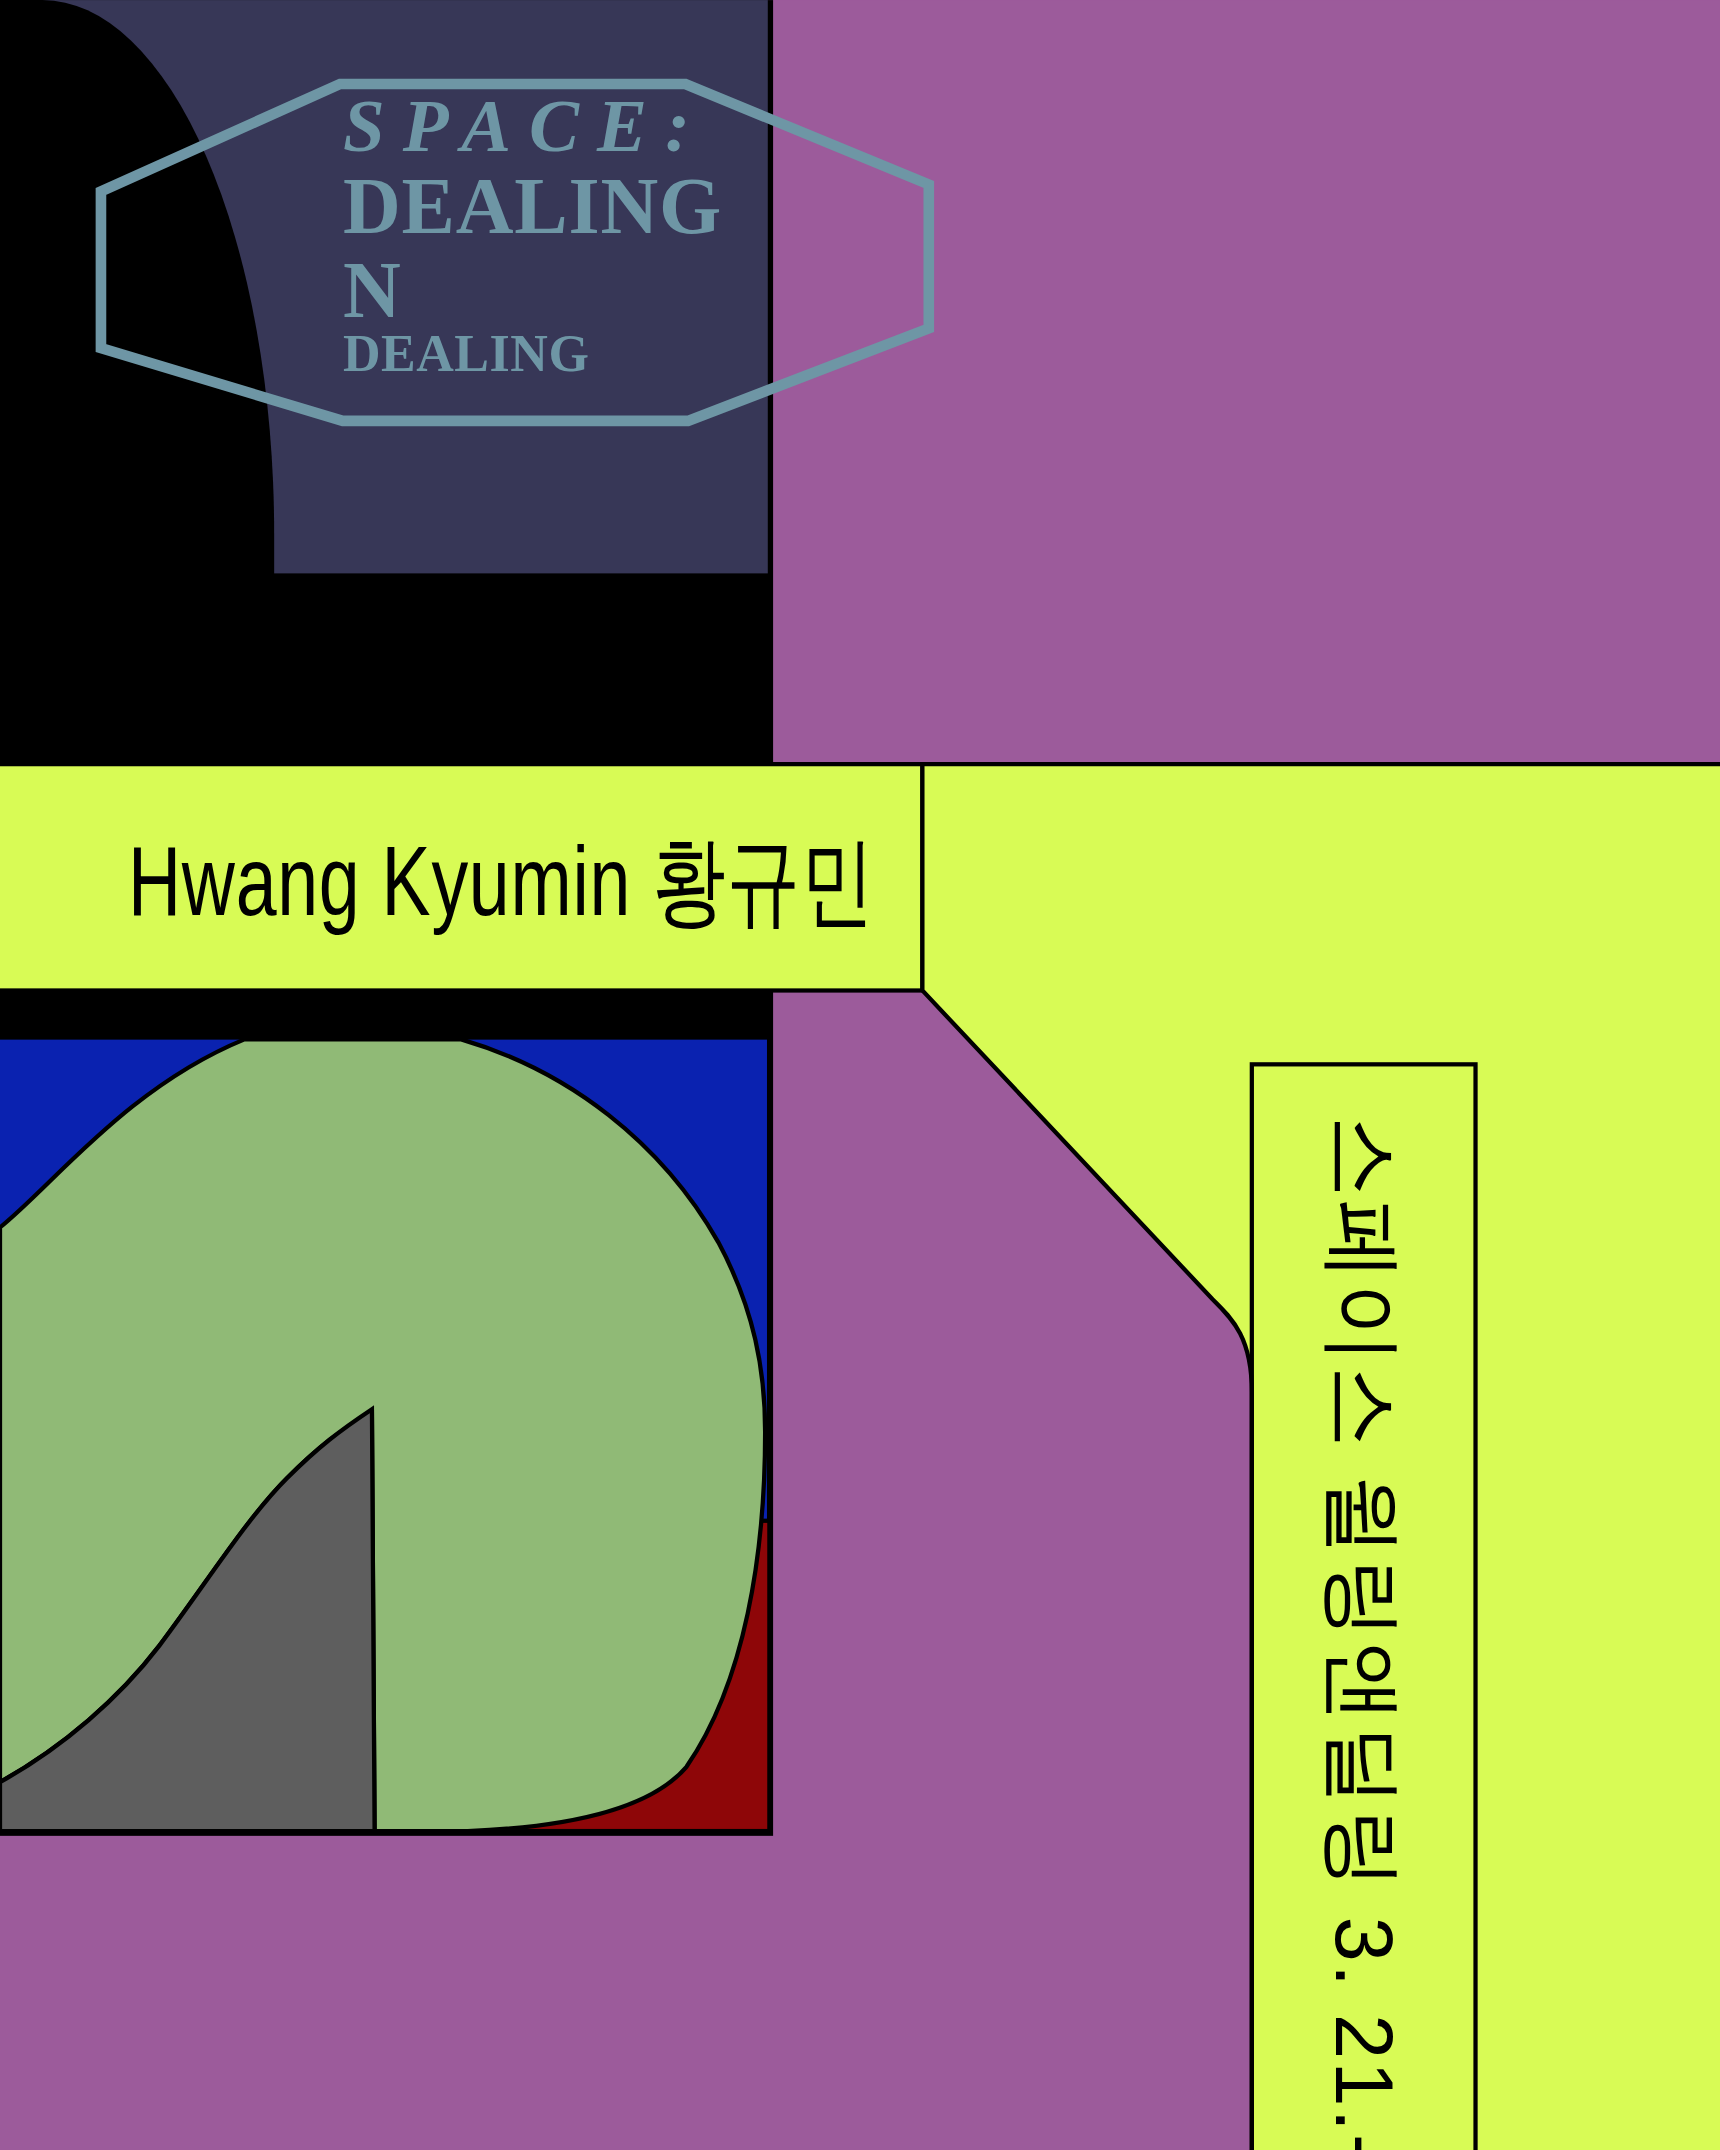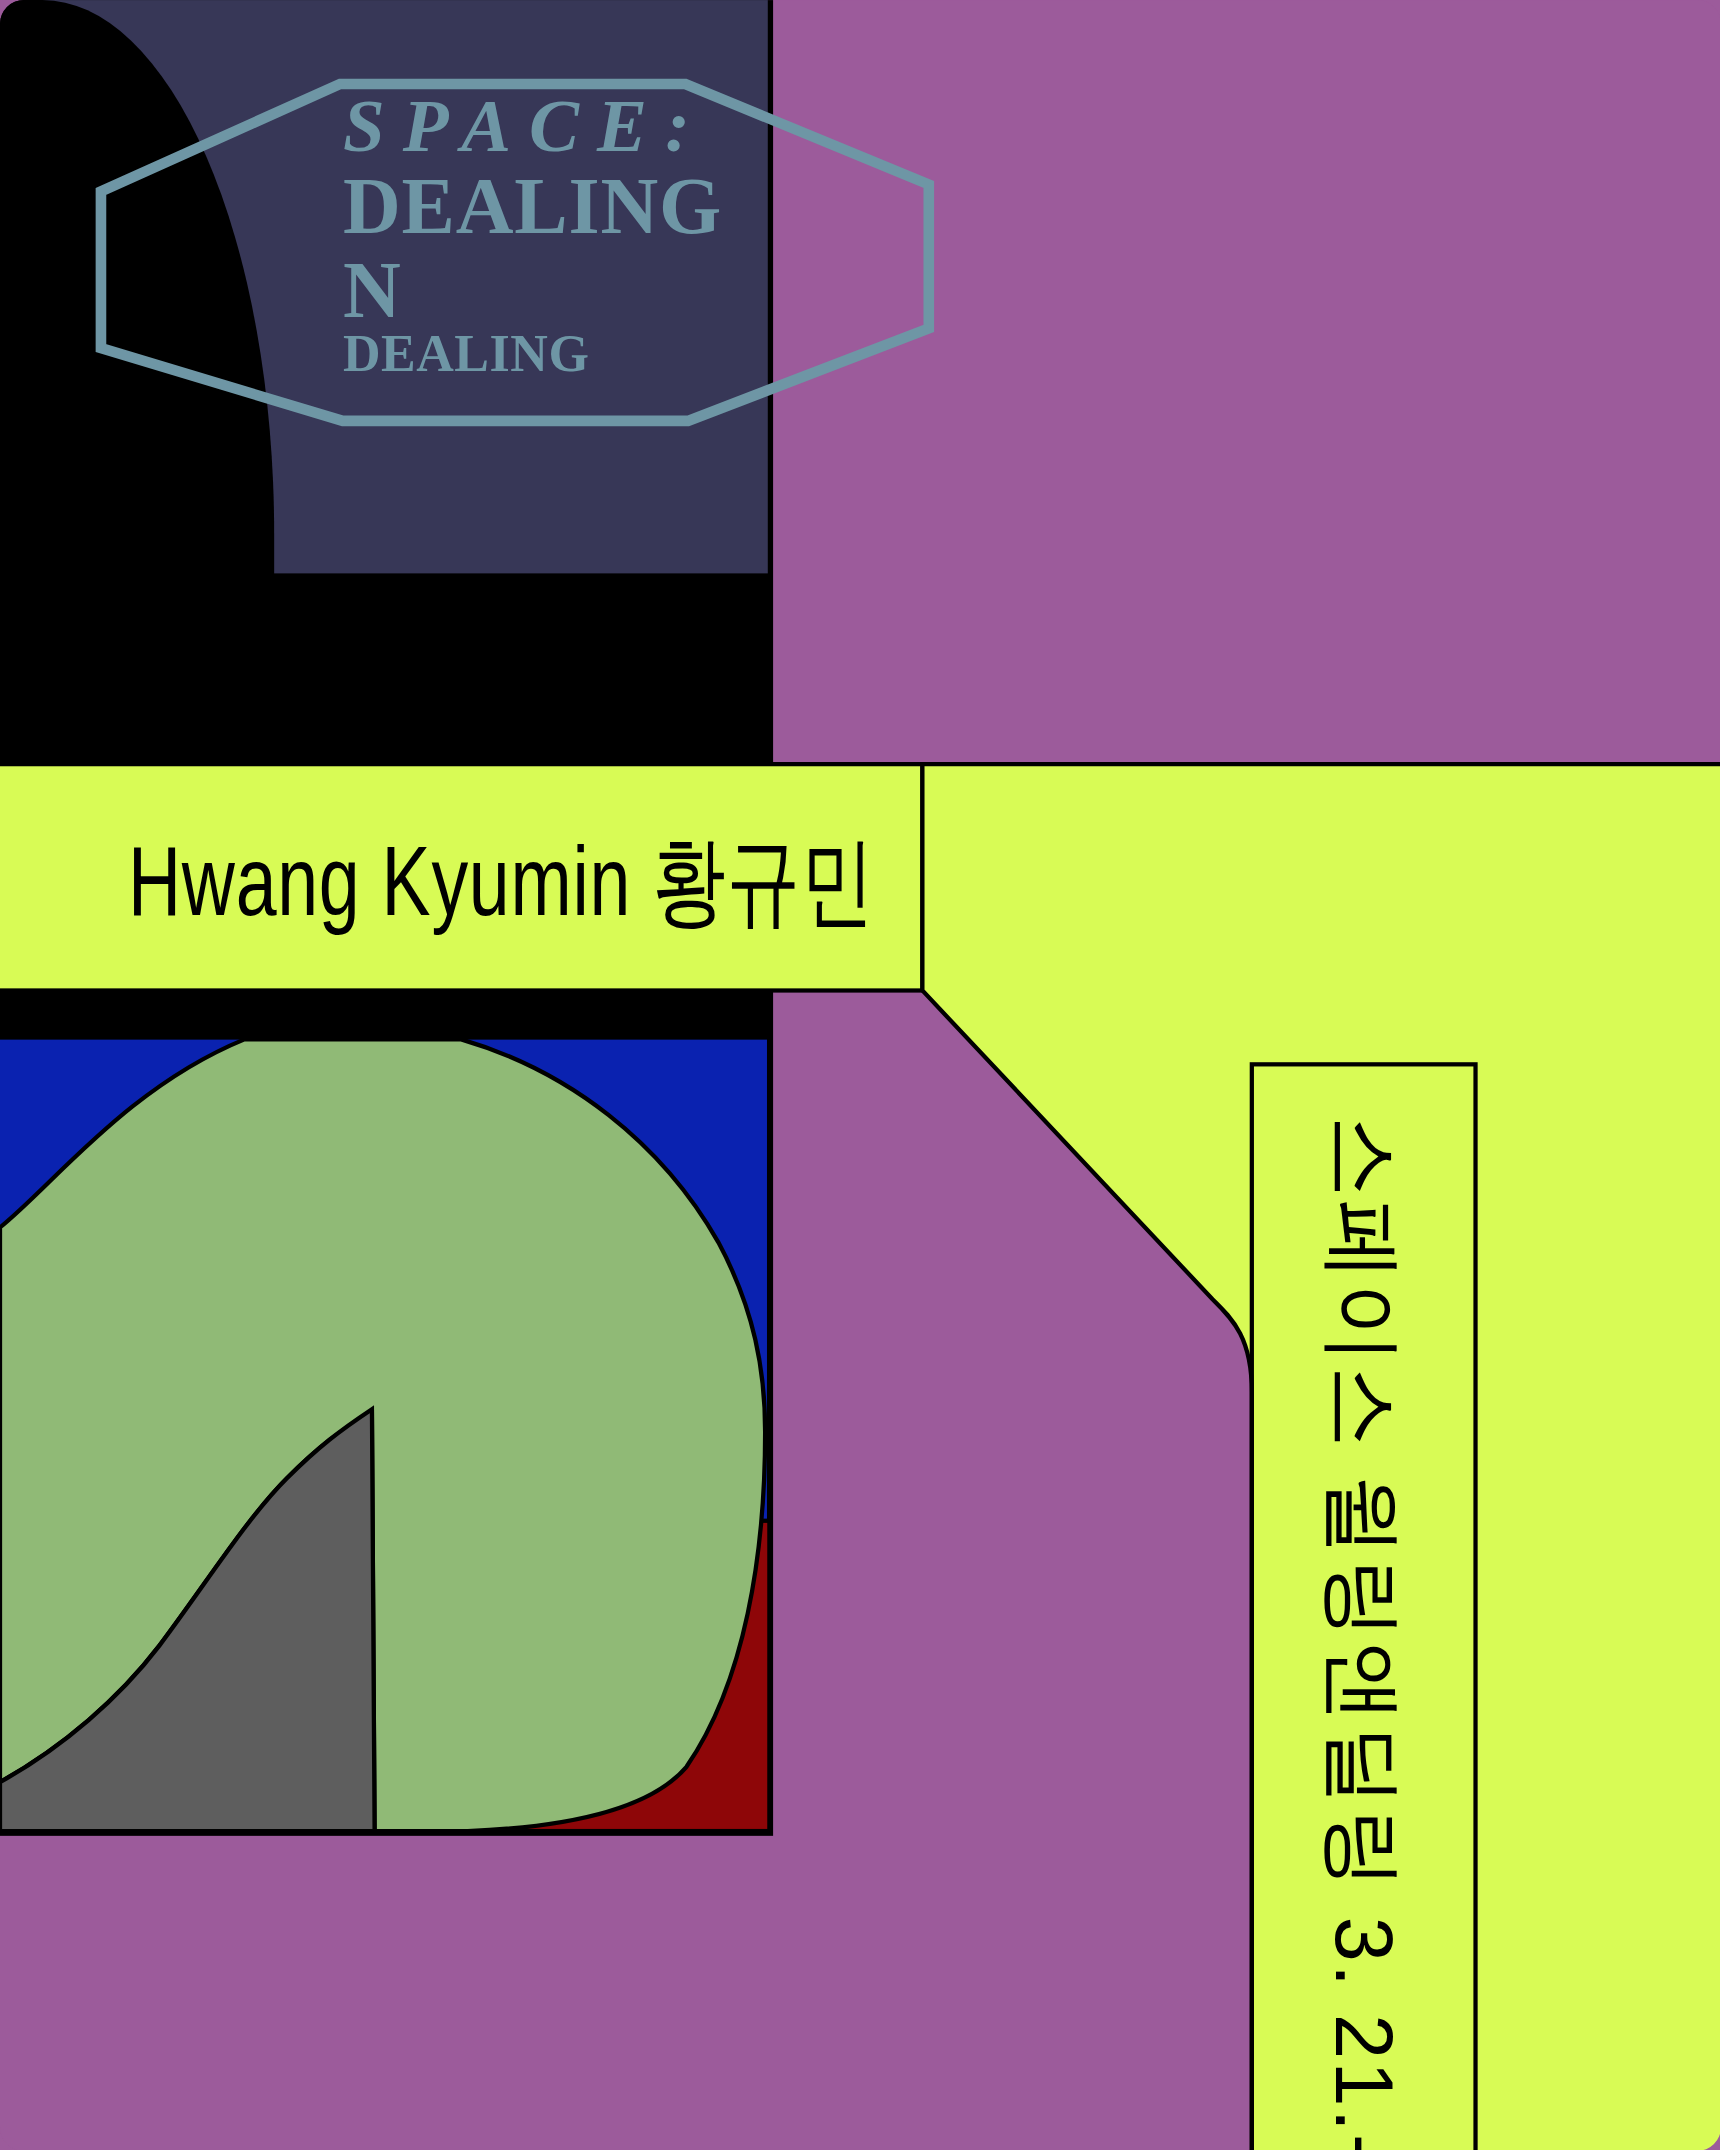--- a/index.html
+++ b/index.html
@@ -2,21 +2,20 @@
 <html style="font-size:8.5px"><head>
 <meta charset="utf-8">
 <style>
   html,body { margin:0; padding:0; background:#9c5b9b; }
   .poster {
     position:relative;
     width:1721px; height:2151px;
     overflow:hidden;
     background:#9c5b9b;
     font-family:"Liberation Sans", sans-serif;
-    border-radius:24px;
   }
   .poster svg { position:absolute; left:0; top:0; width:1721px; height:2151px; display:block; }
 
   .logo-line {
     position:absolute; left:343px;
     color:#6e96a5;
     font-family:"Liberation Serif", serif;
     font-weight:bold; line-height:1; white-space:nowrap;
   }
   .logo-line.l1 { top:88px; font-size:75px; font-style:italic; letter-spacing:.24em; }

